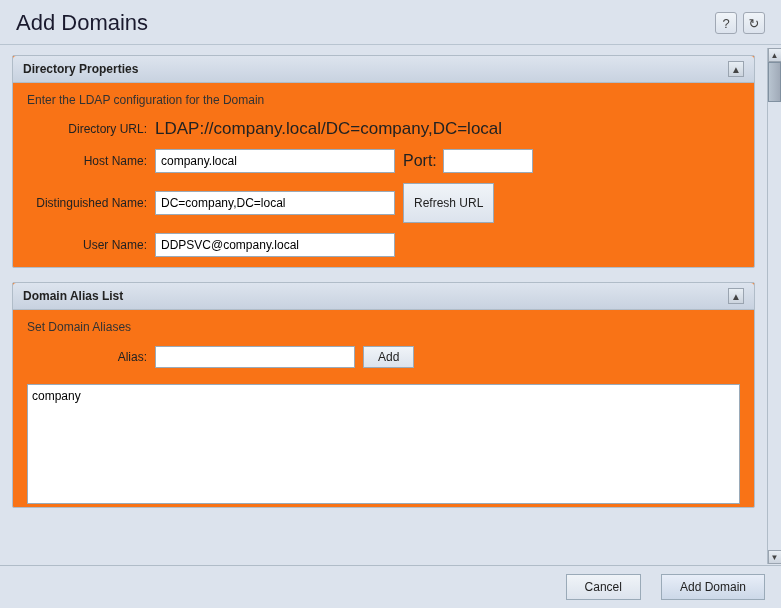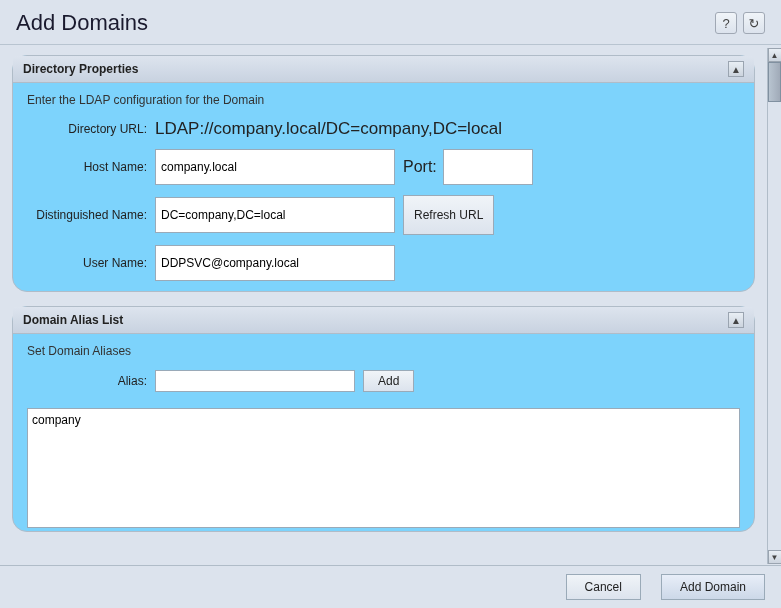--- a/index.html
+++ b/index.html
@@ -68,23 +68,23 @@
       gap: 14px;
     }
 
     
     .content-area::-webkit-scrollbar { width: 14px; }
     .content-area::-webkit-scrollbar-track { background: #dce3ed; border: 1px solid #b8c4d0; }
     .content-area::-webkit-scrollbar-thumb { background: #a0aab8; border: 1px solid #8090a0; }
 
     
     .panel {
-      background: #7dd3fc;
+      background: #f97316;
       border: 1px solid #b0bcc8;
-      border-radius: 15px;
+      border-radius: 2px;
     }
 
     .panel-header {
       background: linear-gradient(to bottom, #dde4ee, #c8d2e0);
       border-bottom: 1px solid #b0bcc8;
       padding: 5px 10px;
       display: flex;
       align-items: center;
       justify-content: space-between;
       font-size: 12px;
@@ -135,21 +135,21 @@
     .form-value-text {
       color: #222;
       font-size: 17px;
     }
 
     .form-input {
       border: 1px solid #9aaab8;
       background: #fff;
       padding: 3px 5px;
       font-size: 12px;
-      height: 36px;
+      height: 24px;
       outline: none;
     }
 
     .input-hostname {
       width: 240px;
     }
 
     .input-port {
       width: 90px;
     }

